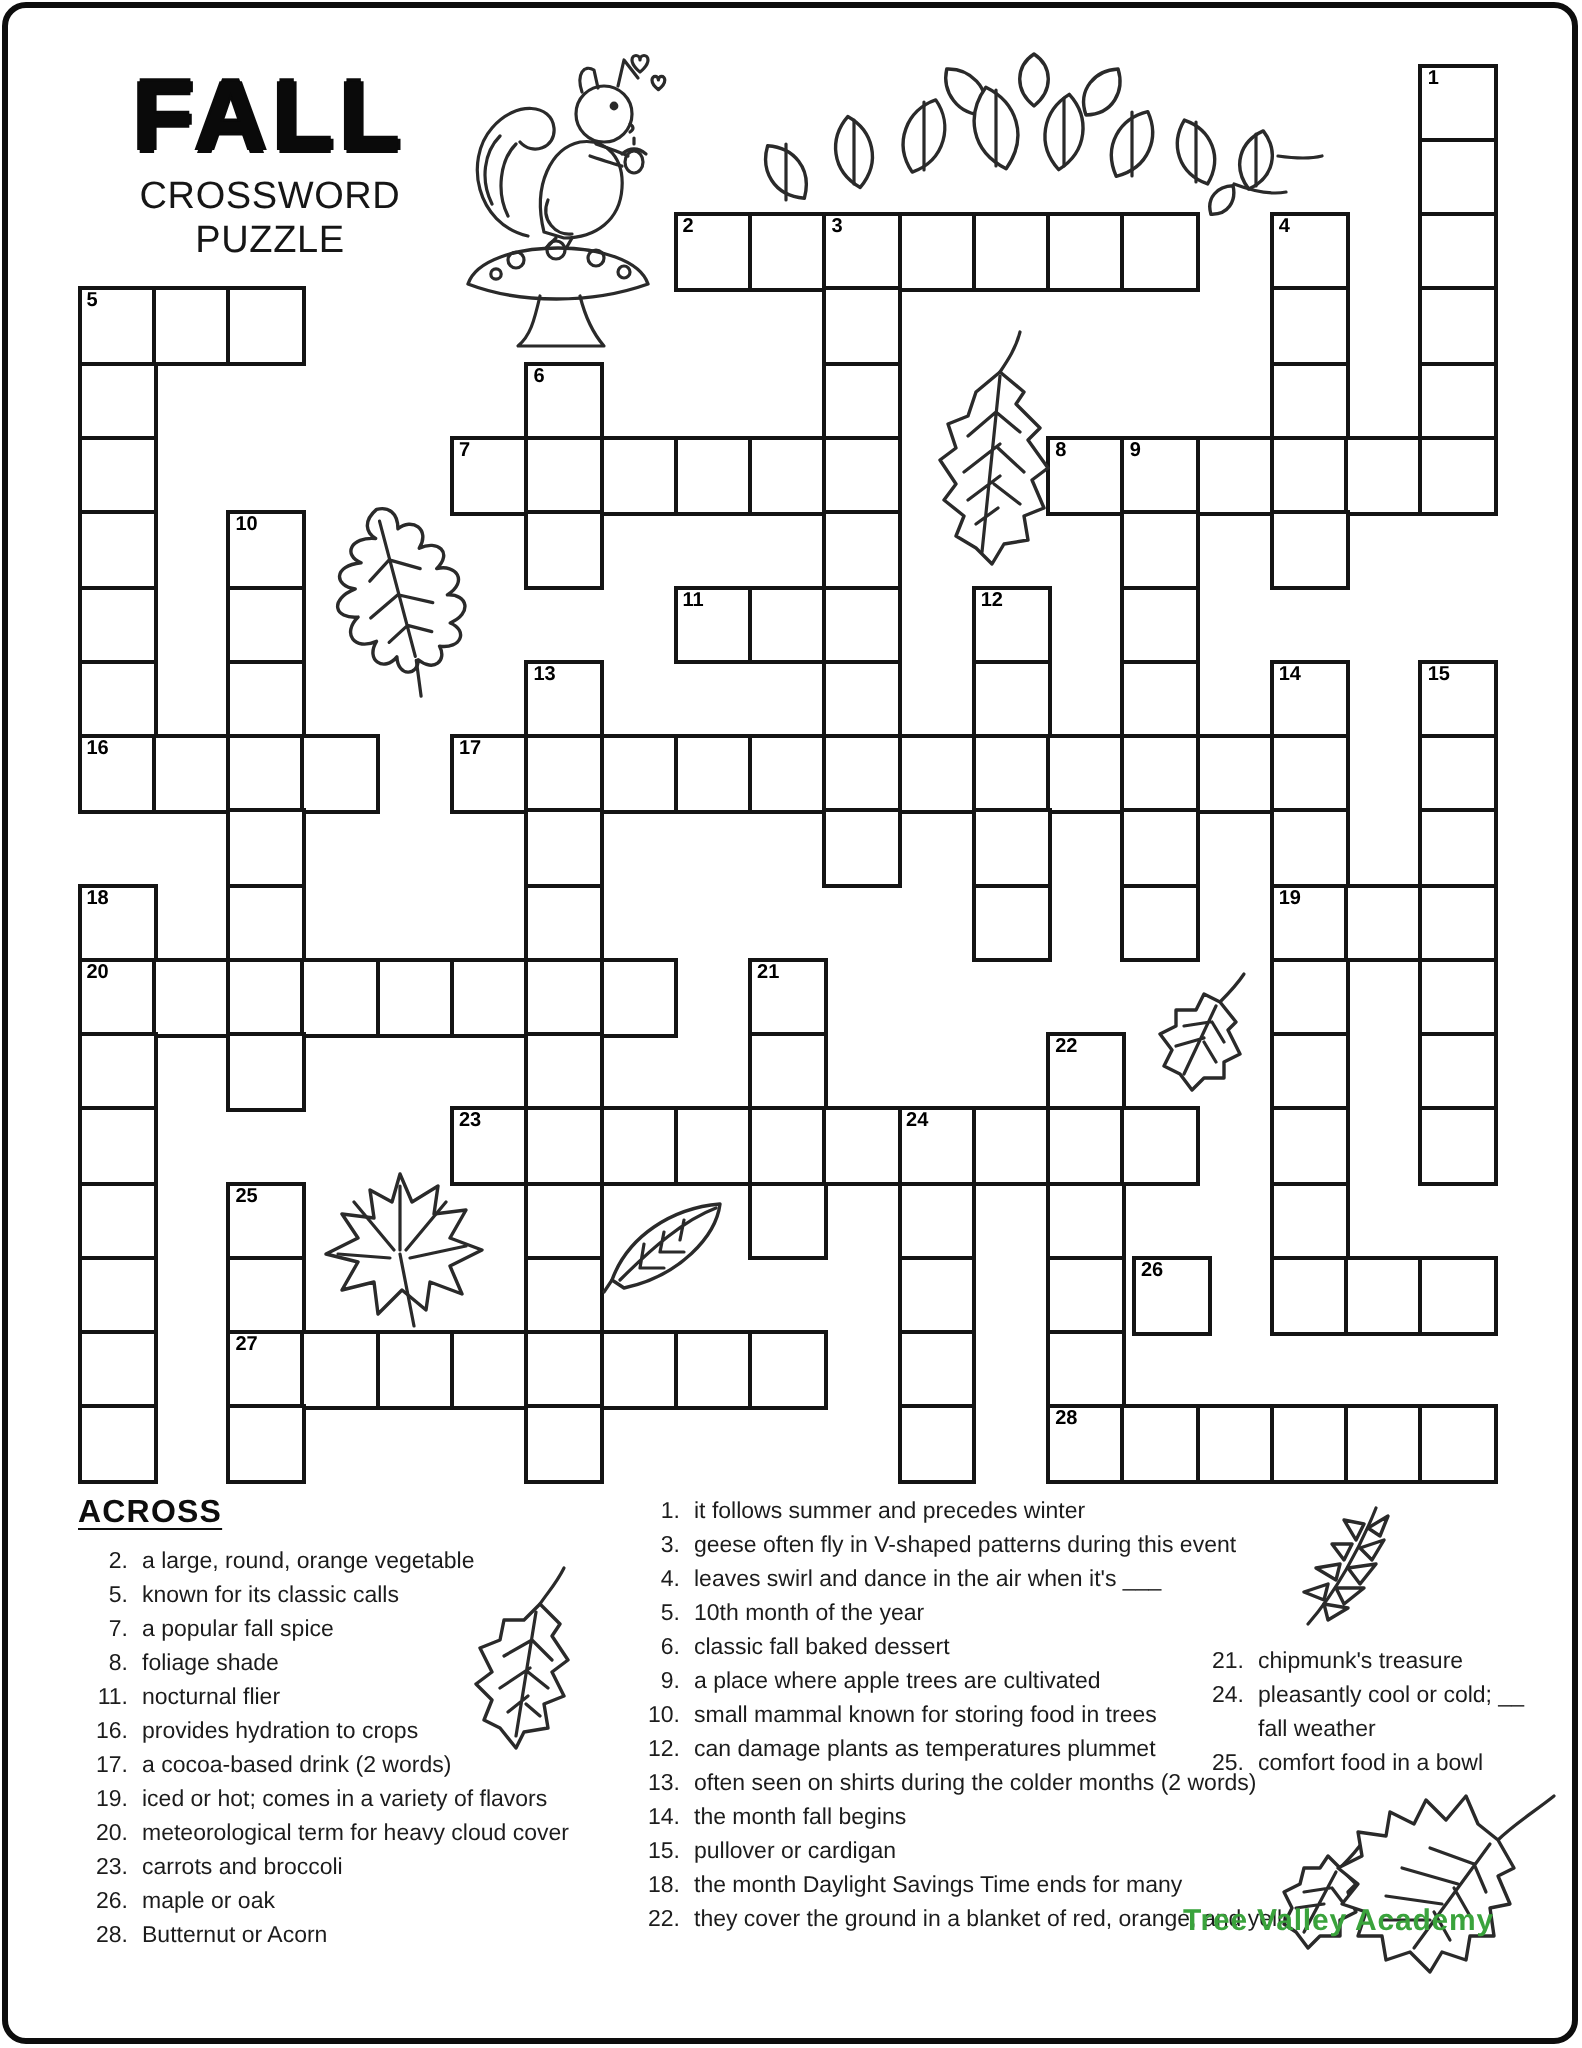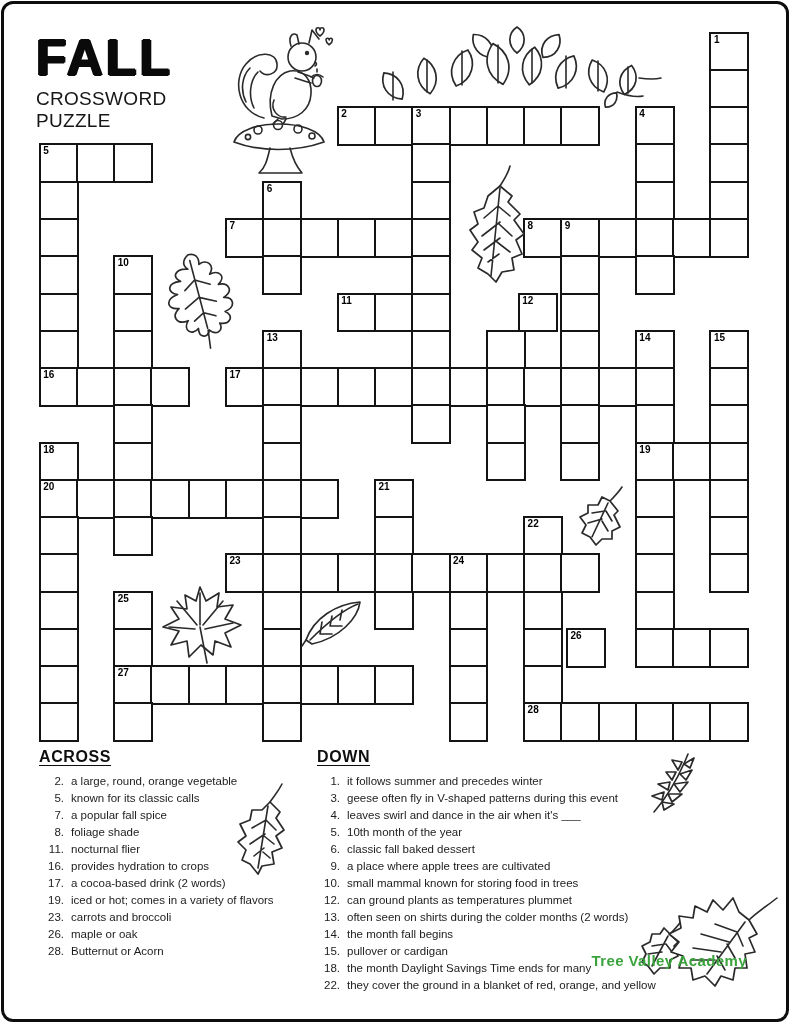--- a/index.html
+++ b/index.html
@@ -1,21 +1,21 @@
 <!DOCTYPE html>
 <html><head>
 <meta charset="utf-8">
 <style>
   html,body{margin:0;padding:0;background:#ffffff;}
   #page{position:relative;width:791px;height:1024px;background:#fff;overflow:hidden;
         font-family:"Liberation Sans","DejaVu Sans",sans-serif;color:#1b1b1b;}
   #page-frame{position:absolute;left:1px;top:1px;right:2px;bottom:2px;
         border:3px solid #0d0d0d;border-radius:12px;pointer-events:none;}
   
-  #title-block{position:absolute;left:36px;top:30px;width:198px;text-align:left;}
+  #title-block{position:absolute;left:36px;top:30px;width:198px;text-align:center;}
   #puzzle-title{font-size:50px;font-weight:bold;letter-spacing:3px;line-height:56px;color:#0a0a0a;
         text-shadow:1.3px 0 #0a0a0a,-1.3px 0 #0a0a0a,0 1.3px #0a0a0a,0 -1.3px #0a0a0a;}
   #puzzle-subtitle{font-size:19px;letter-spacing:.3px;color:#161616;margin-top:2px;}
   
   .cell{position:absolute;width:39.9px;height:39.9px;box-sizing:border-box;
         border:2.6px solid #141414;background:#fff;}
   .cnum{position:absolute;top:1px;left:2.5px;font-size:10px;font-weight:bold;line-height:1;color:#000;}
   
   .deco{position:absolute;z-index:6;}
   .deco svg{display:block;}
@@ -106,21 +106,21 @@
       <div class="cell" style="left: 411.3px; top: 255.26px;"></div>
       <div class="cell" style="left: 560.34px; top: 255.26px;"></div>
       <div class="cell" style="left: 634.86px; top: 255.26px;"></div>
       <div class="cell" style="left: 38.7px; top: 292.52px;"></div>
       <div class="cell" style="left: 113.22px; top: 292.52px;"></div>
       <div class="cell" style="left: 336.78px; top: 292.52px;">
         <span class="cnum">11</span>
       </div>
       <div class="cell" style="left: 374.04px; top: 292.52px;"></div>
       <div class="cell" style="left: 411.3px; top: 292.52px;"></div>
-      <div class="cell" style="left: 485.82px; top: 292.52px; margin-left: 32px;">
+      <div class="cell" style="left: 485.82px; top: 292.52px;">
         <span class="cnum">12</span>
       </div>
       <div class="cell" style="left: 560.34px; top: 292.52px;"></div>
       <div class="cell" style="left: 38.7px; top: 329.78px;"></div>
       <div class="cell" style="left: 113.22px; top: 329.78px;"></div>
       <div class="cell" style="left: 262.26px; top: 329.78px;">
         <span class="cnum">13</span>
       </div>
       <div class="cell" style="left: 411.3px; top: 329.78px;"></div>
       <div class="cell" style="left: 485.82px; top: 329.78px;"></div>
@@ -442,36 +442,39 @@
         </div>
         <div class="clue-row">
           <span class="clue-num">17.</span>
           <span class="clue-text">a cocoa-based drink (2 words)</span>
         </div>
         <div class="clue-row">
           <span class="clue-num">19.</span>
           <span class="clue-text">iced or hot; comes in a variety of flavors</span>
         </div>
         <div class="clue-row">
+          <span class="clue-num">20.</span>
+          <span class="clue-text">meteorological term for heavy cloud cover</span>
+        </div>
+        <div class="clue-row">
           <span class="clue-num">23.</span>
           <span class="clue-text">carrots and broccoli</span>
         </div>
         <div class="clue-row">
           <span class="clue-num">26.</span>
           <span class="clue-text">maple or oak</span>
         </div>
         <div class="clue-row">
           <span class="clue-num">28.</span>
           <span class="clue-text">Butternut or Acorn</span>
         </div>
       </div>
   </div>
 
   <div id="down-block" class="clue-block" style="left:316px;top:748px;width:356px">
-    <div class="clue-head">DOWN</div>
     <div>
         <div class="clue-row">
           <span class="clue-num">1.</span>
           <span class="clue-text">it follows summer and precedes winter</span>
         </div>
         <div class="clue-row">
           <span class="clue-num">3.</span>
           <span class="clue-text">geese often fly in V-shaped patterns during this event</span>
         </div>
         <div class="clue-row">
@@ -489,21 +492,21 @@
         <div class="clue-row">
           <span class="clue-num">9.</span>
           <span class="clue-text">a place where apple trees are cultivated</span>
         </div>
         <div class="clue-row">
           <span class="clue-num">10.</span>
           <span class="clue-text">small mammal known for storing food in trees</span>
         </div>
         <div class="clue-row">
           <span class="clue-num">12.</span>
-          <span class="clue-text">can ground plants as temperatures plummet</span>
+          <span class="clue-text">can damage plants as temperatures plummet</span>
         </div>
         <div class="clue-row">
           <span class="clue-num">13.</span>
           <span class="clue-text">often seen on shirts during the colder months (2 words)</span>
         </div>
         <div class="clue-row">
           <span class="clue-num">14.</span>
           <span class="clue-text">the month fall begins</span>
         </div>
         <div class="clue-row">
@@ -514,15 +517,31 @@
           <span class="clue-num">18.</span>
           <span class="clue-text">the month Daylight Savings Time ends for many</span>
         </div>
         <div class="clue-row">
           <span class="clue-num">22.</span>
           <span class="clue-text">they cover the ground in a blanket of red, orange, and yellow</span>
         </div>
       </div>
   </div>
 
+  <div id="down-block2" class="clue-block" style="left:596px;top:823px;width:170px">
+    <div>
+        <div class="clue-row">
+          <span class="clue-num">21.</span>
+          <span class="clue-text">chipmunk's treasure</span>
+        </div>
+        <div class="clue-row">
+          <span class="clue-num">24.</span>
+          <span class="clue-text">pleasantly cool or cold; __ fall weather</span>
+        </div>
+        <div class="clue-row">
+          <span class="clue-num">25.</span>
+          <span class="clue-text">comfort food in a bowl</span>
+        </div>
+      </div>
+  </div>
 
   <div id="brand" style="color: rgb(58, 163, 60);">Tree Valley Academy</div>
 </div>
 
 </body></html>

